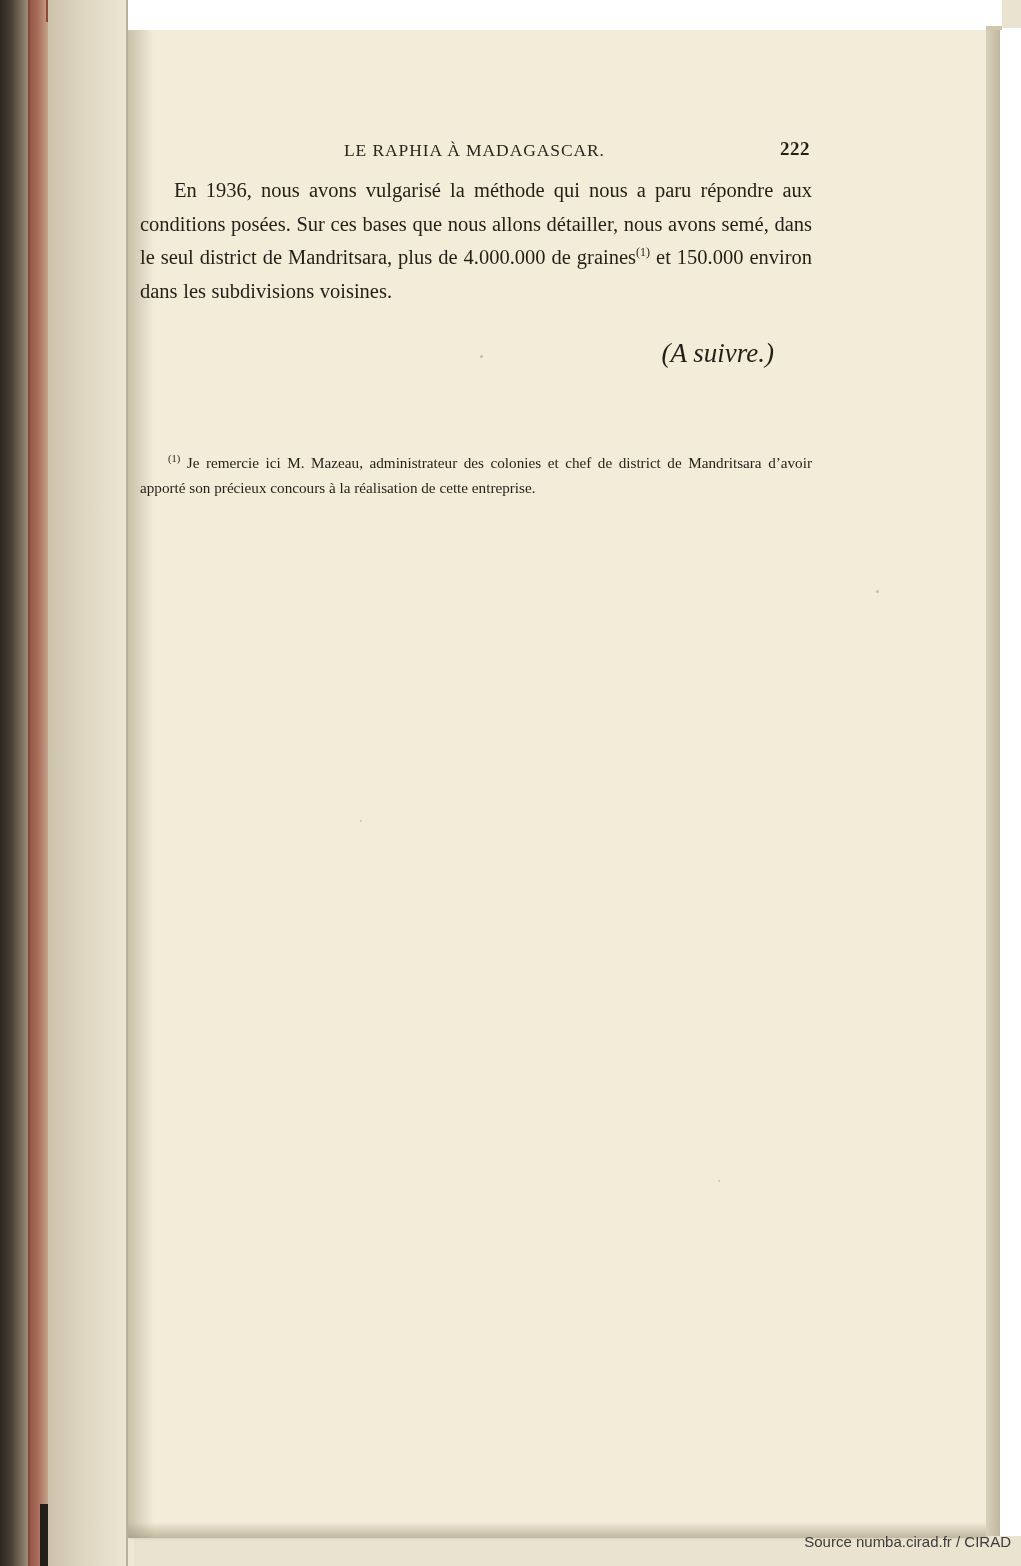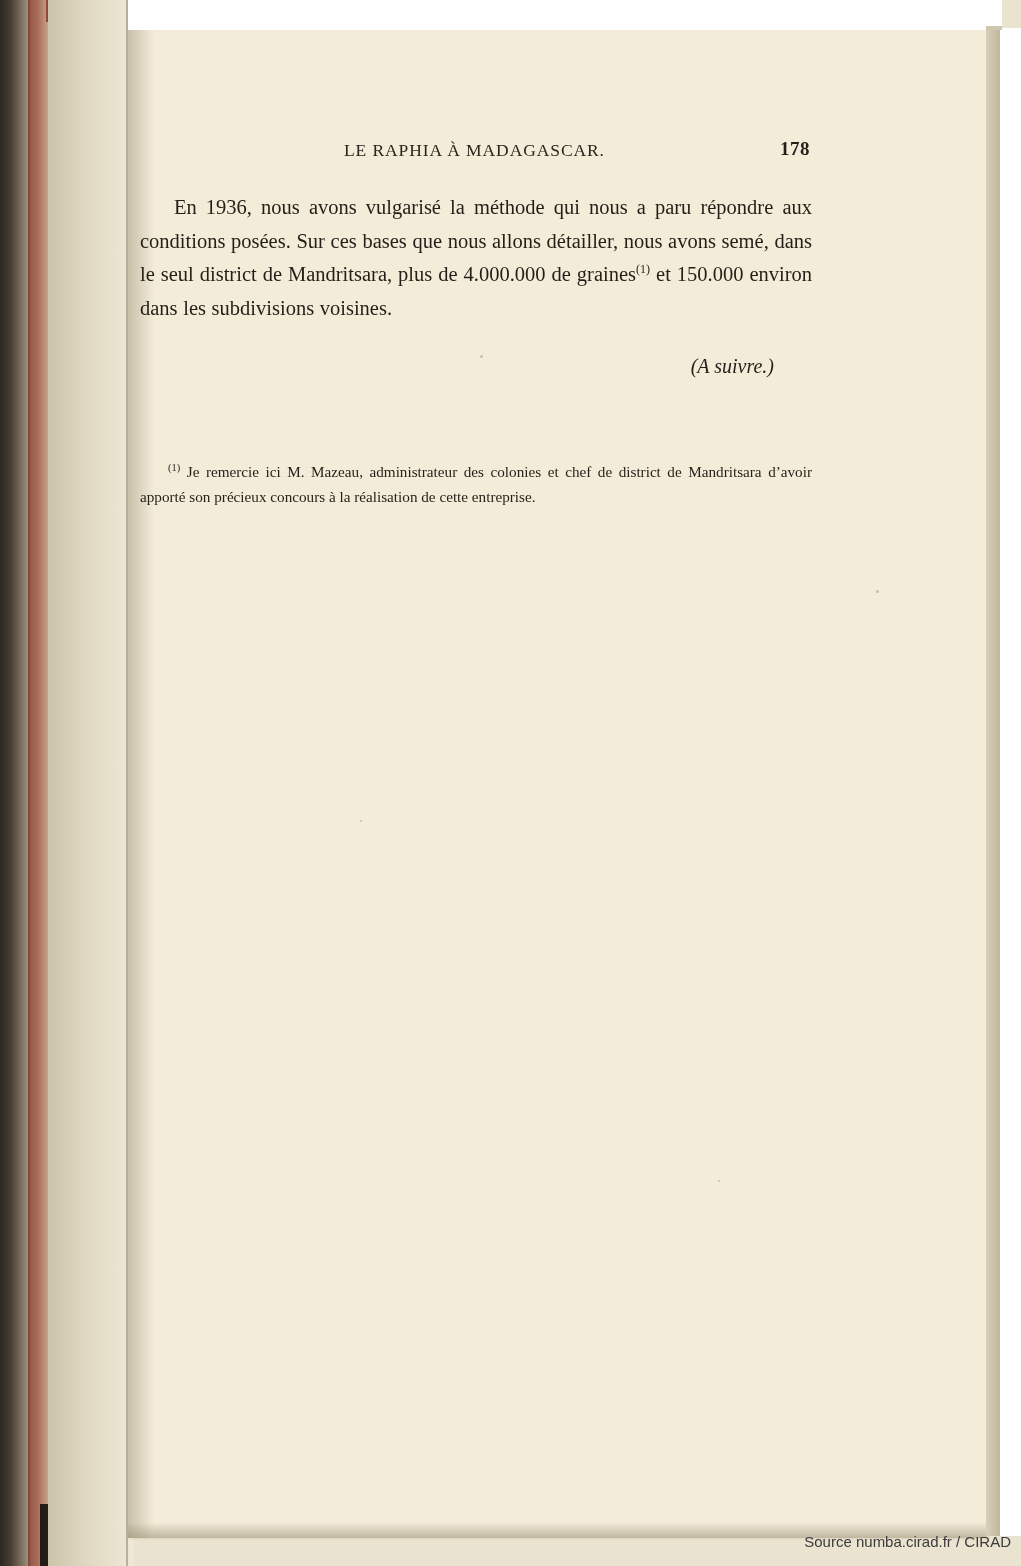--- a/index.html
+++ b/index.html
@@ -183,39 +183,39 @@
     position: absolute;
     right: 2px;
     top: -2px;
     font-size: 19px;
     font-weight: bold;
     color: #241f18;
     letter-spacing: .5px;
   }
 
   .body-par {
-    margin-top: 25px;
+    margin-top: 8px;
     font-size: 20.5px;
     line-height: 33.5px;
     text-align: justify;
     text-indent: 34px;
     color: #231f18;
     word-spacing: .5px;
   }
   .body-par sup {
     font-size: 12px;
     vertical-align: super;
     line-height: 0;
   }
 
   .a-suivre {
     margin-top: 30px;
     text-align: right;
     padding-right: 38px;
-    font-size: 20px;
+    font-size: 27px;
     font-style: italic;
     color: #231f18;
   }
 
   .footnote-area {
     margin-top: 82px;
     font-size: 15.2px;
     line-height: 24.5px;
     text-align: justify;
     color: #241f18;
@@ -263,21 +263,21 @@
   <div class="page-bottom-edge"></div>
   <div class="page-right-frame"></div>
   <div class="page-right-frame2"></div>
   <div class="page-top-frame"></div>
   <div class="page-top-inner"></div>
 
   <div class="text-block">
 
     <div class="running-head">
       <div class="running-title">LE RAPHIA À MADAGASCAR.</div>
-      <div class="folio">178</div>
+      <div class="folio">222</div>
     </div>
 
     <p class="body-par"><span>En 1936, nous avons vulgarisé la méthode qui nous a paru répondre aux conditions posées. Sur ces bases que nous allons détailler, nous avons semé, dans le seul district de Mandritsara, plus de 4.000.000 de graines</span><sup>(1)</sup><span> et 150.000 environ dans les subdivisions voisines.</span></p>
 
     <div class="a-suivre">(A suivre.)</div>
 
     <div class="footnote-area">
       <p class="fn-first"><sup>(1)</sup><span> Je remercie ici M. Mazeau, administrateur des colonies et chef de district de Mandritsara d’avoir apporté son précieux concours à la réalisation de cette entreprise.</span></p>
     </div>
 

